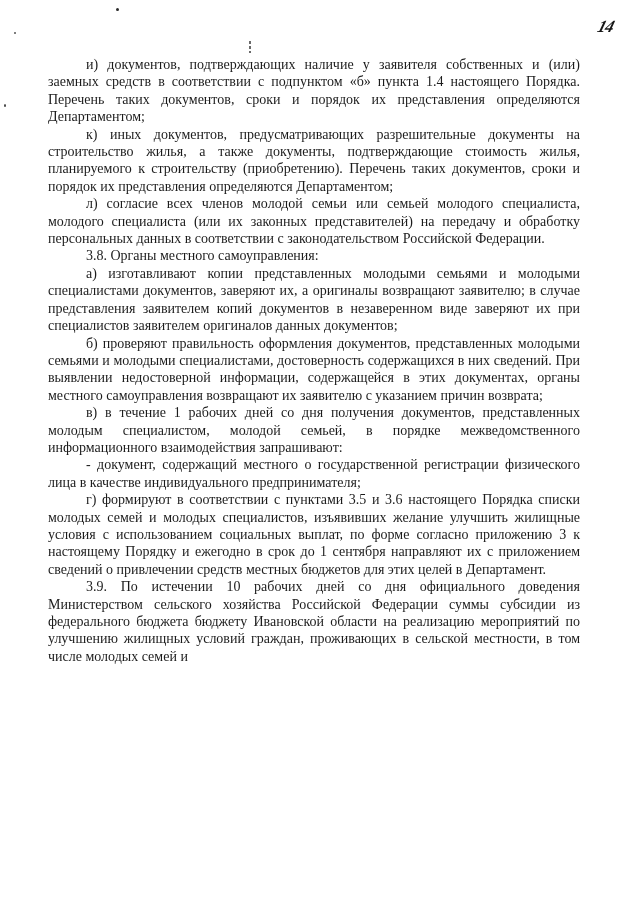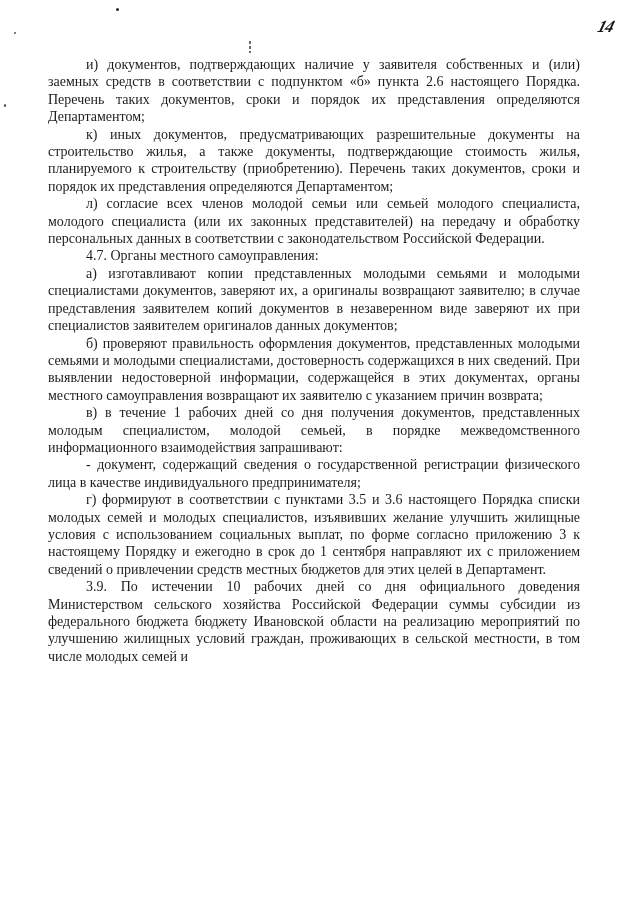--- a/index.html
+++ b/index.html
@@ -73,25 +73,25 @@
 <div class="scan-page">
 
   <span class="speck speck-1"></span>
   <span class="speck speck-2"></span>
   <span class="speck speck-3"></span>
   <span class="dash-artifact"></span>
 
   <div class="page-number">14</div>
 
   <div class="text-block">
-    <p>и) документов, подтверждающих наличие у заявителя собственных и (или) заемных средств в соответствии с подпунктом «б» пункта 2.6 настоящего Порядка. Перечень таких документов, сроки и порядок их представления определяются Департаментом;</p>
+    <p>и) документов, подтверждающих наличие у заявителя собственных и (или) заемных средств в соответствии с подпунктом «б» пункта 1.4 настоящего Порядка. Перечень таких документов, сроки и порядок их представления определяются Департаментом;</p>
     <p>к) иных документов, предусматривающих разрешительные документы на строительство жилья, а также документы, подтверждающие стоимость жилья, планируемого к строительству (приобретению). Перечень таких документов, сроки и порядок их представления определяются Департаментом;</p>
     <p>л) согласие всех членов молодой семьи или семьей молодого специалиста, молодого специалиста (или их законных представителей) на передачу и обработку персональных данных в соответствии с законодательством Российской Федерации.</p>
-    <p>4.7. Органы местного самоуправления:</p>
+    <p>3.8. Органы местного самоуправления:</p>
     <p>а) изготавливают копии представленных молодыми семьями и молодыми специалистами документов, заверяют их, а оригиналы возвращают заявителю; в случае представления заявителем копий документов в незаверенном виде заверяют их при специалистов заявителем оригиналов данных документов;</p>
     <p>б) проверяют правильность оформления документов, представленных молодыми семьями и молодыми специалистами, достоверность содержащихся в них сведений. При выявлении недостоверной информации, содержащейся в этих документах, органы местного самоуправления возвращают их заявителю с указанием причин возврата;</p>
     <p>в) в течение 1 рабочих дней со дня получения документов, представленных молодым специалистом, молодой семьей, в порядке межведомственного информационного взаимодействия запрашивают:</p>
-    <p>- документ, содержащий сведения о государственной регистрации физического лица в качестве индивидуального предпринимателя;</p>
+    <p>- документ, содержащий местного о государственной регистрации физического лица в качестве индивидуального предпринимателя;</p>
     <p>г) формируют в соответствии с пунктами 3.5 и 3.6 настоящего Порядка списки молодых семей и молодых специалистов, изъявивших желание улучшить жилищные условия с использованием социальных выплат, по форме согласно приложению 3 к настоящему Порядку и ежегодно в срок до 1 сентября направляют их с приложением сведений о привлечении средств местных бюджетов для этих целей в Департамент.</p>
     <p>3.9. По истечении 10 рабочих дней со дня официального доведения Министерством сельского хозяйства Российской Федерации суммы субсидии из федерального бюджета бюджету Ивановской области на реализацию мероприятий по улучшению жилищных условий граждан, проживающих в сельской местности, в том числе молодых семей и</p>
   </div>
 
 </div>
 
 </body></html>

